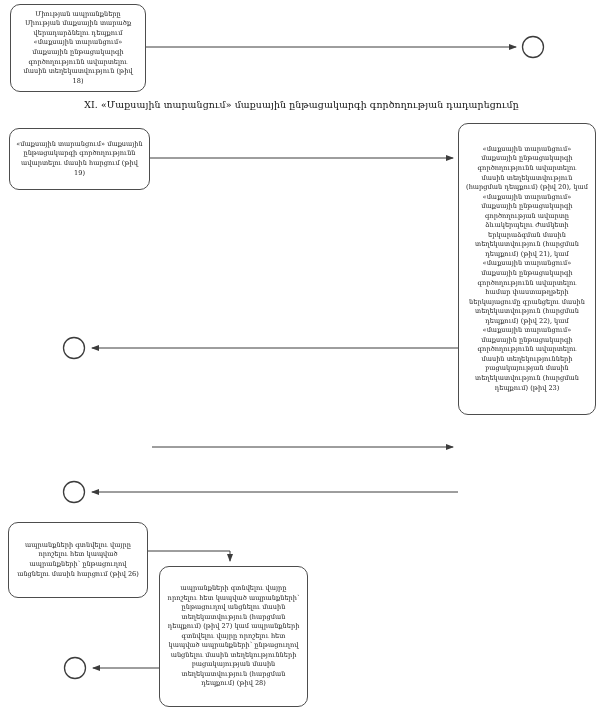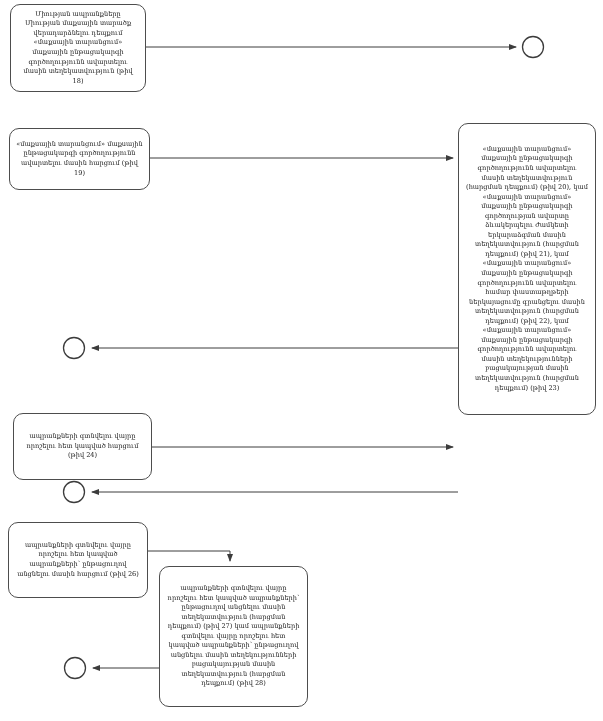--- a/index.html
+++ b/index.html
@@ -86,32 +86,30 @@
     <path d="M148,551 L230,551 L230,561" stroke="#3c3c3c" stroke-width="1" fill="none" marker-end="url(#arrow)"></path>
 
     <path d="M159,668 L93,668" stroke="#3c3c3c" stroke-width="1" fill="none" marker-end="url(#arrow)"></path>
     <circle cx="75" cy="668" r="10.5" fill="#ffffff" stroke="#3c3c3c" stroke-width="1.3"></circle>
   </svg>
 
   <div class="flow-node" id="node-18">
     <span>Միության ապրանքները Միության մաքսային տարածք վերադարձնելու դեպքում «մաքսային տարանցում» մաքսային ընթացակարգի գործողությունն ավարտելու մասին տեղեկատվություն (թիվ 18)</span>
   </div>
 
+  <div id="section-title">XI. «Մաքսային տարանցում» մաքսային ընթացակարգի գործողության դադարեցումը</div>
 
   <div class="flow-node" id="node-19">
     <span>«մաքսային տարանցում» մաքսային ընթացակարգի գործողությունն ավարտելու մասին հարցում (թիվ 19)</span>
   </div>
 
   <div class="flow-node" id="node-20-23">
     <span>«մաքսային տարանցում» մաքսային ընթացակարգի գործողությունն ավարտելու մասին տեղեկատվություն (հարցման դեպքում) (թիվ 20), կամ «մաքսային տարանցում» մաքսային ընթացակարգի գործողության ավարտը ձևակերպելու ժամկետի երկարաձգման մասին տեղեկատվություն (հարցման դեպքում) (թիվ 21), կամ «մաքսային տարանցում» մաքսային ընթացակարգի գործողությունն ավարտելու համար փաստաթղթերի ներկայացումը գրանցելու մասին տեղեկատվություն (հարցման դեպքում) (թիվ 22), կամ «մաքսային տարանցում» մաքսային ընթացակարգի գործողությունն ավարտելու մասին տեղեկությունների բացակայության մասին տեղեկատվություն (հարցման դեպքում) (թիվ 23)</span>
   </div>
 
-  <div class="flow-node" id="node-24">
-    <span>ապրանքների գտնվելու վայրը որոշելու հետ կապված հարցում (թիվ 24)</span>
-  </div>
 
 
   <div class="flow-node" id="node-26">
     <span>ապրանքների գտնվելու վայրը որոշելու հետ կապված ապրանքների՝ ընթացուղով անցնելու մասին հարցում (թիվ 26)</span>
   </div>
 
   <div class="flow-node" id="node-27-28">
     <span>ապրանքների գտնվելու վայրը որոշելու հետ կապված ապրանքների՝ ընթացուղով անցնելու մասին տեղեկատվություն (հարցման դեպքում) (թիվ 27) կամ ապրանքների գտնվելու վայրը որոշելու հետ կապված ապրանքների՝ ընթացուղով անցնելու մասին տեղեկությունների բացակայության մասին տեղեկատվություն (հարցման դեպքում) (թիվ 28)</span>
   </div>
 

